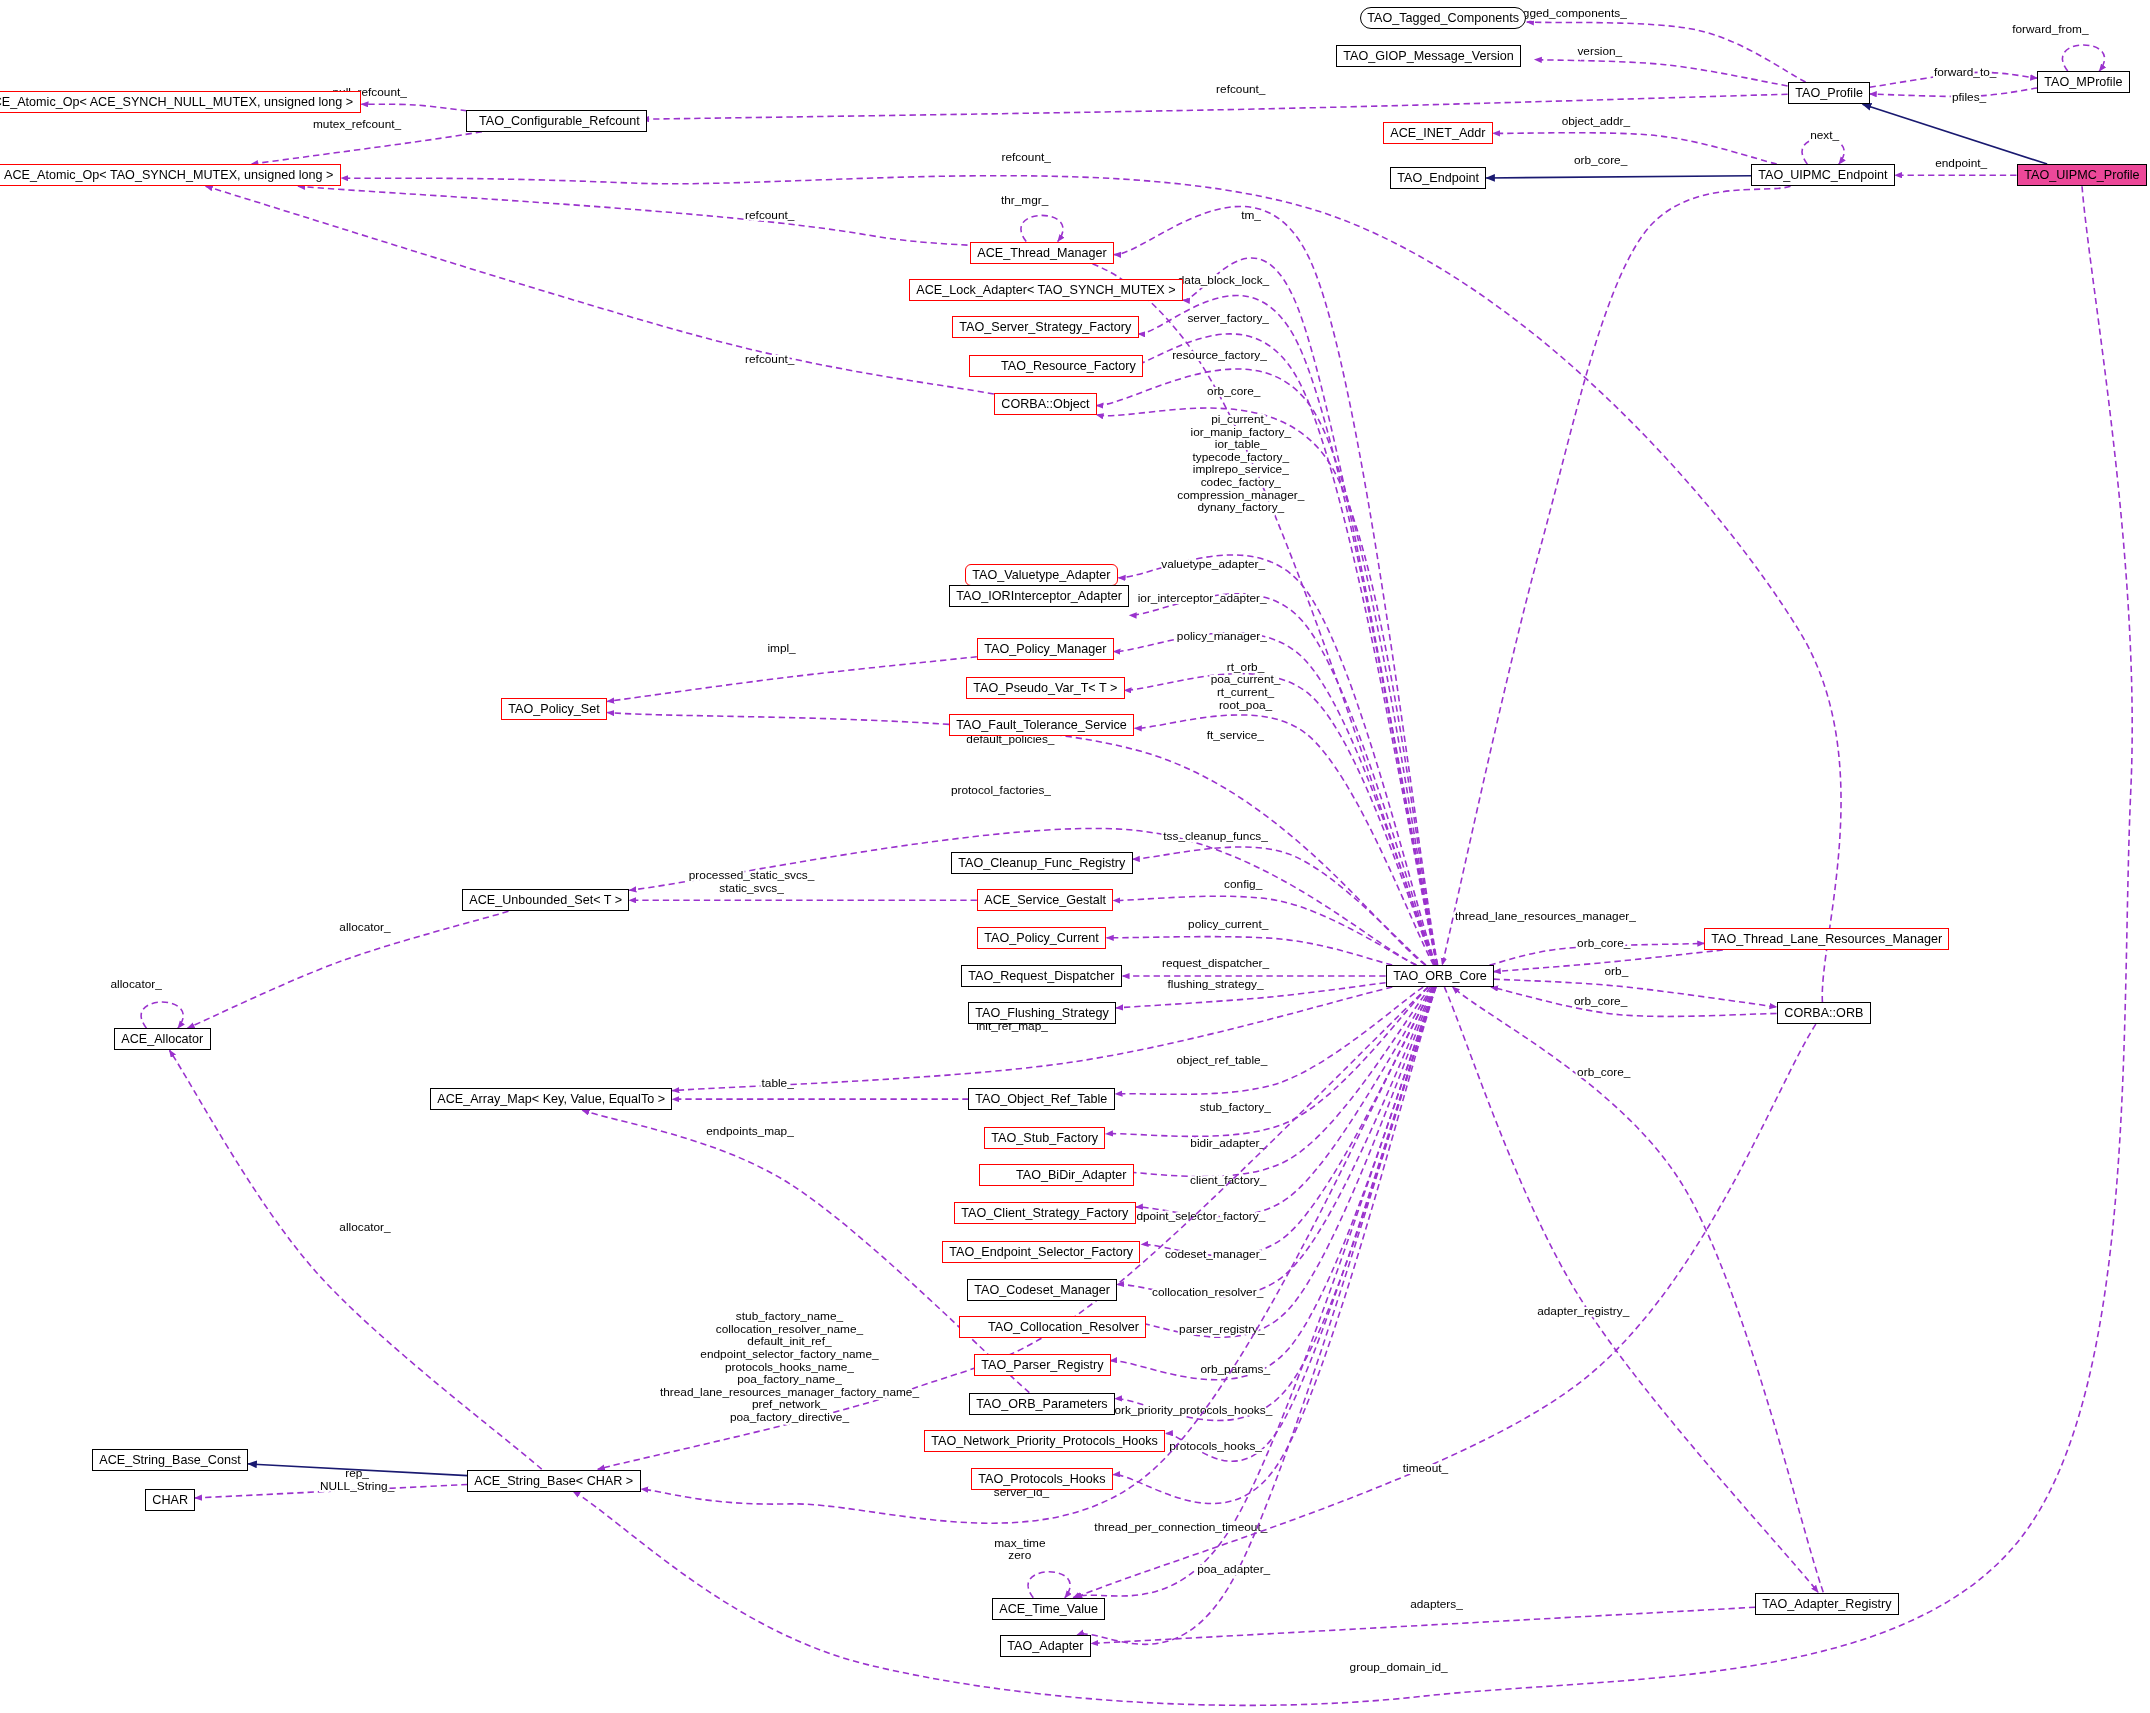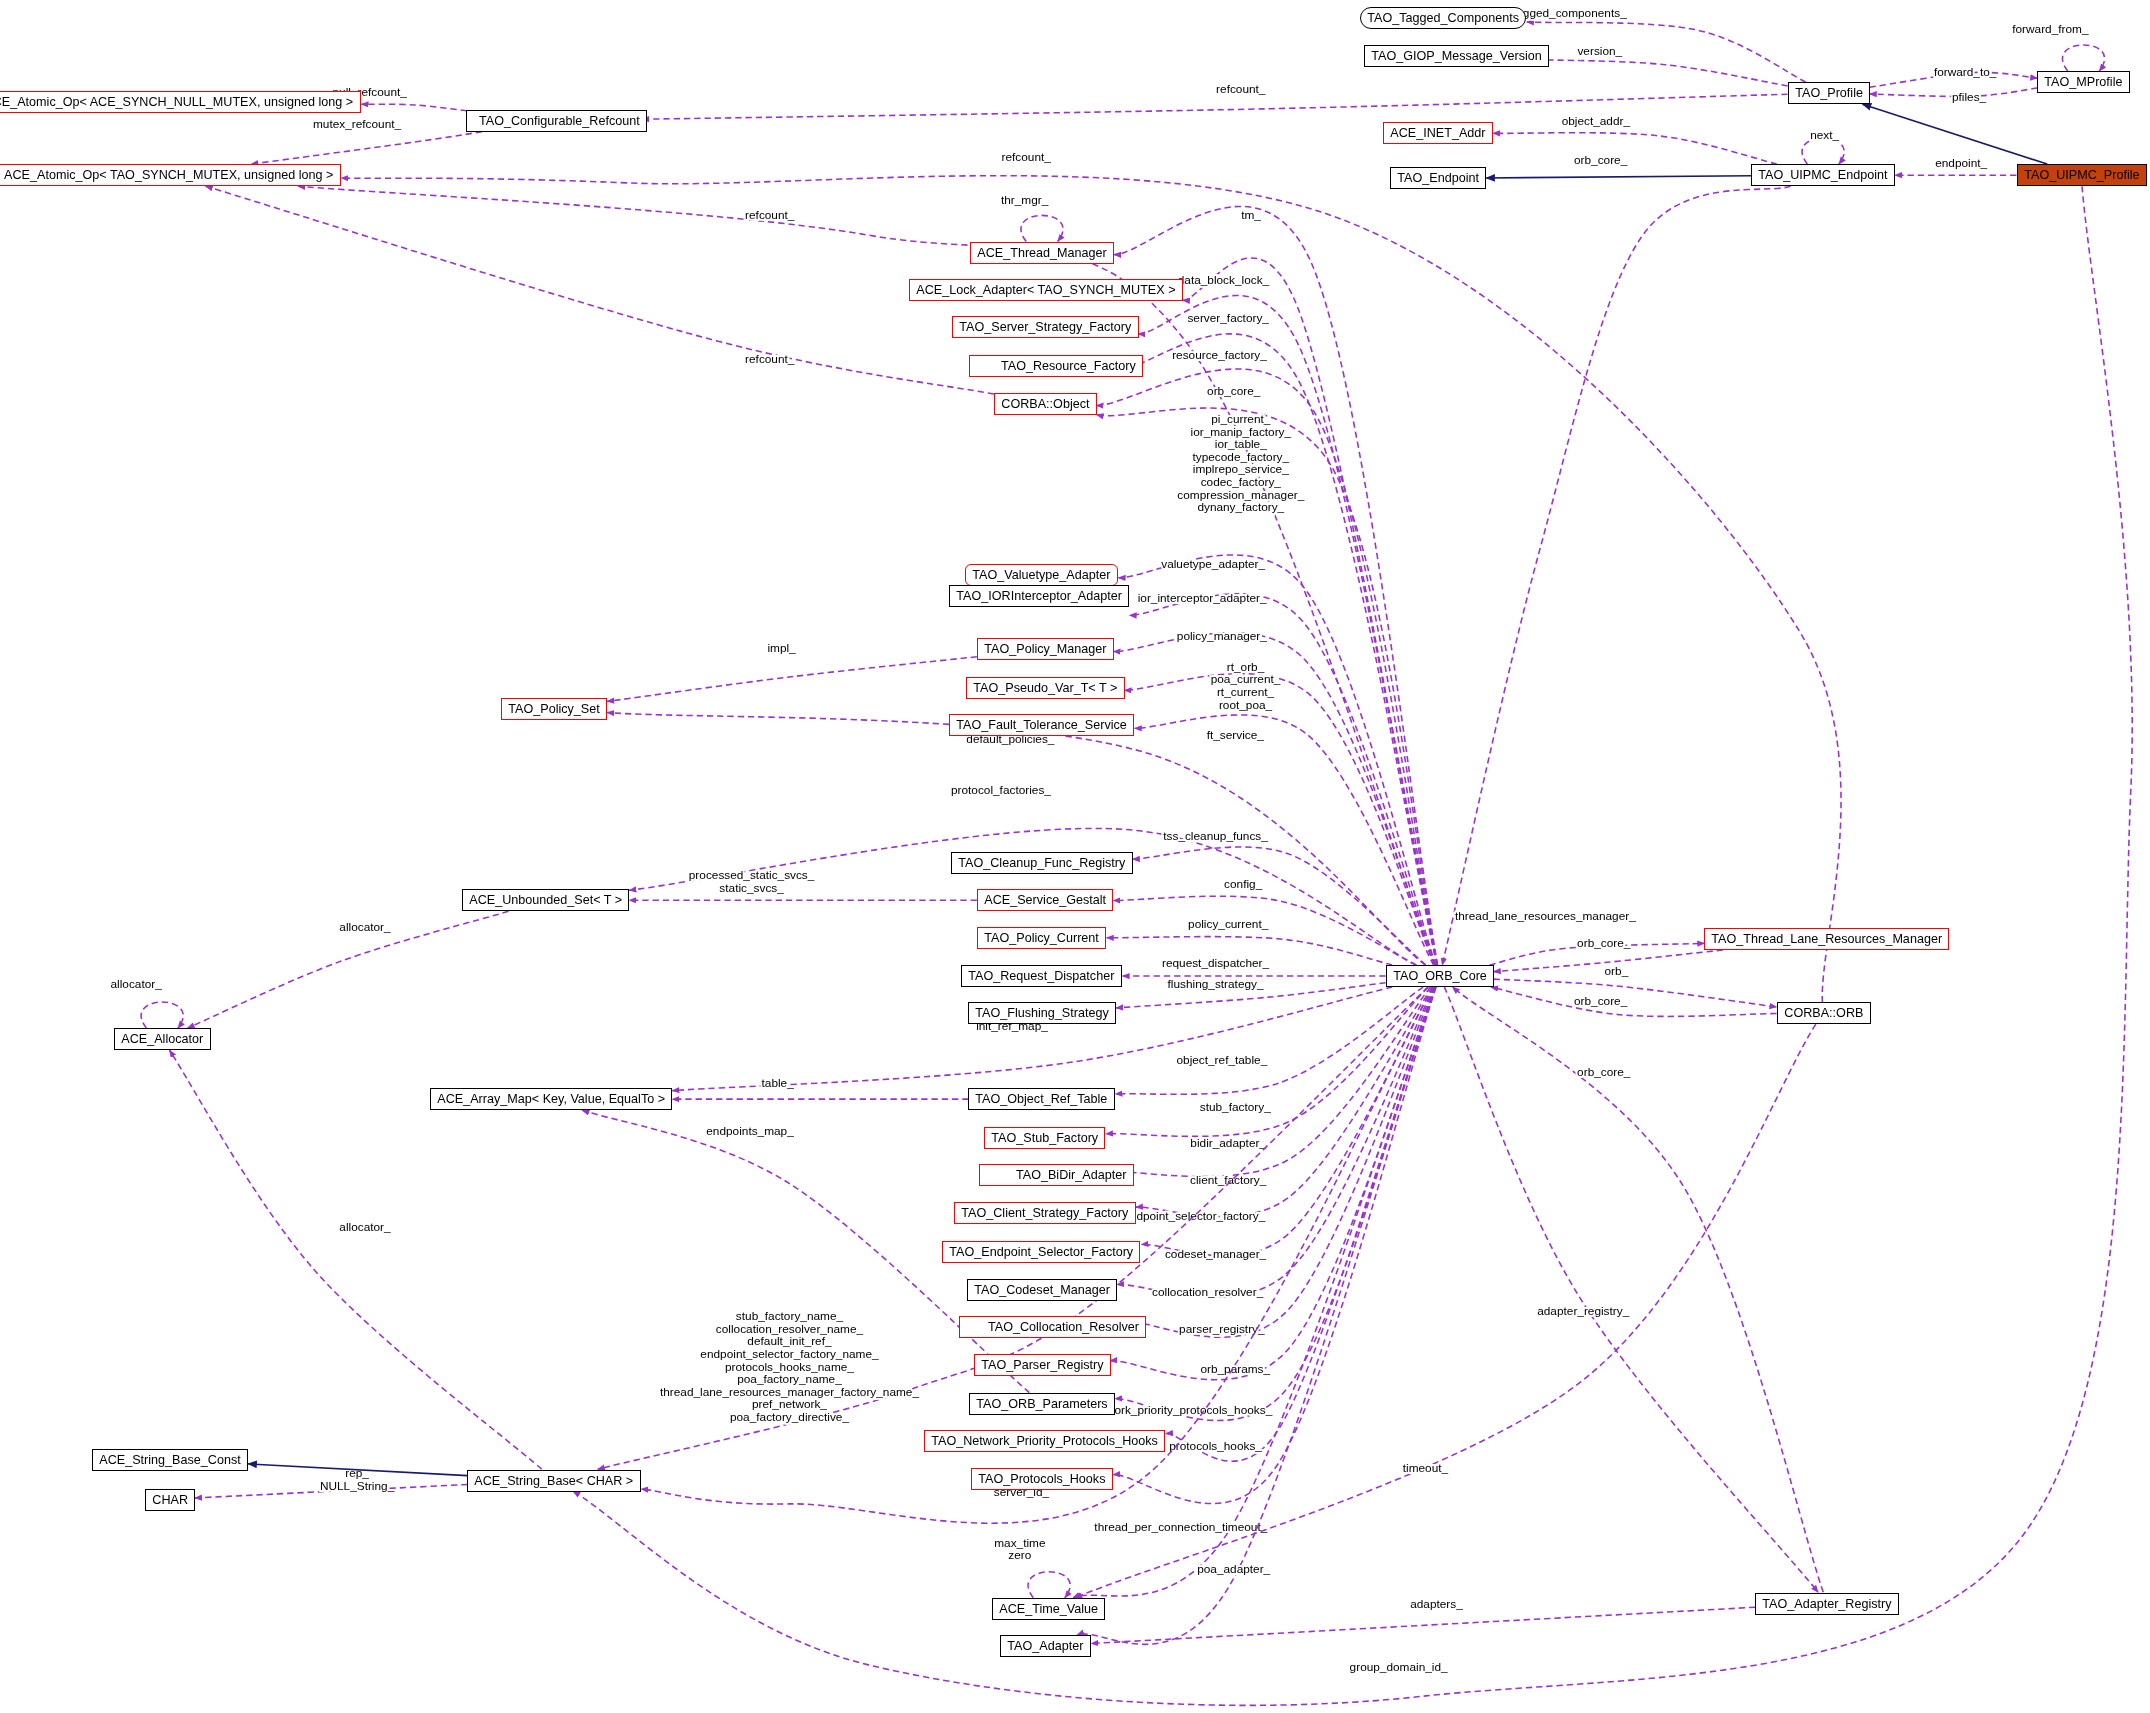--- a/index.html
+++ b/index.html
@@ -8,21 +8,21 @@
            font-family:"Liberation Sans",sans-serif;}
   #edge-layer{position:absolute;left:0;top:0;}
   .edge{fill:none;stroke:#9a32cd;stroke-width:2;}
   .edge.dashed{stroke-dasharray:8,5;}
   .edge.solid{stroke:#191970;stroke-dasharray:none;}
   .edge-label{font-family:"Liberation Sans",sans-serif;font-size:15px;fill:#000;
               text-anchor:middle;stroke:#fff;stroke-width:5px;paint-order:stroke;}
   .node{position:absolute;background:#fff;border:0.8px solid #000;color:#000;
         font-size:12.6px;line-height:14px;padding:3.2px 6.3px;white-space:nowrap;box-sizing:border-box;}
   .node.highlight{border-color:#ff0000;}
-  .node.main{background:#c2410c;border-color:#000;}
+  .node.main{background:#ec4899;border-color:#000;}
 </style>
 </head>
 <body>
 
 <div id="diagram">
   <svg id="edge-layer" width="2151" height="1713" viewBox="0 0 2725 2171">
     <defs>
       <marker id="arrow-open" markerWidth="11" markerHeight="10" refX="9" refY="4" orient="auto" markerUnits="userSpaceOnUse" viewBox="0 0 11 10">
         <path d="M0,0 L10,4 L0,8 z" fill="#9a32cd"></path>
       </marker>
@@ -166,21 +166,21 @@
         <text class="edge-label" x="2032" y="1364"><tspan x="2032" dy="0">orb_core_</tspan></text>
         <path d="M2224,2036.9636363636364 L1382.5,2082.8636363636365" class="edge dashed" marker-end="url(#arrow-open)"></path>
         <text class="edge-label" x="1820" y="2038"><tspan x="1820" dy="0">adapters_</tspan></text>
         <path d="M2300.7863247863247,1298 C2250.988603988604,1373.6666666666667 2158.4928427489403,1630.8333333333333 2002,1752 C1845.5071572510597,1873.1666666666667 1468.5243902439024,1979.5 1361.8292682926829,2025" class="edge dashed" marker-end="url(#arrow-open)"></path>
         <text class="edge-label" x="1806" y="1866"><tspan x="1806" dy="0">timeout_</tspan></text>
         <path d="M2638.133676092545,236 C2648.4447300771208,363.3333333333333 2713.0222793487574,714.3333333333333 2700,1000 C2686.9777206512426,1285.6666666666667 2710,1758.3333333333333 2560,1950 C2410,2141.6666666666665 2043.3333333333333,2123.3333333333335 1800,2150 C1556.6666666666667,2176.6666666666665 1279.031339031339,2153.3333333333335 1100,2110 C920.968660968661,2066.6666666666665 788.1766381766382,1926.6666666666667 725.8119658119658,1890" class="edge dashed" marker-end="url(#arrow-open)"></path>
         <text class="edge-label" x="1772" y="2118"><tspan x="1772" dy="0">group_domain_id_</tspan></text>
       </g>
   </svg>
 <div class="node normal" style="left: 1360px; top: 7px; border-radius: 11px;">TAO_Tagged_Components</div>
-    <div class="node normal" style="left: 1364px; top: 45px;">TAO_GIOP_Message_Version</div>
+    <div class="node normal" style="left: 1336px; top: 45px;">TAO_GIOP_Message_Version</div>
     <div class="node highlight" style="left: -23px; top: 91px;">ACE_Atomic_Op&lt; ACE_SYNCH_NULL_MUTEX, unsigned long &gt;</div>
     <div class="node normal" style="left: 466px; top: 110px; padding-left: 12px;">TAO_Configurable_Refcount</div>
     <div class="node highlight" style="left: -3.2px; top: 164px;">ACE_Atomic_Op&lt; TAO_SYNCH_MUTEX, unsigned long &gt;</div>
     <div class="node normal" style="left: 1788px; top: 82px;">TAO_Profile</div>
     <div class="node normal" style="left: 2037px; top: 71px;">TAO_MProfile</div>
     <div class="node highlight" style="left: 1383px; top: 122px;">ACE_INET_Addr</div>
     <div class="node normal" style="left: 1390px; top: 167px;">TAO_Endpoint</div>
     <div class="node normal" style="left: 1751px; top: 164px;">TAO_UIPMC_Endpoint</div>
     <div class="node main" style="left: 2017px; top: 164px;">TAO_UIPMC_Profile</div>
     <div class="node highlight" style="left: 970px; top: 242px;">ACE_Thread_Manager</div>

